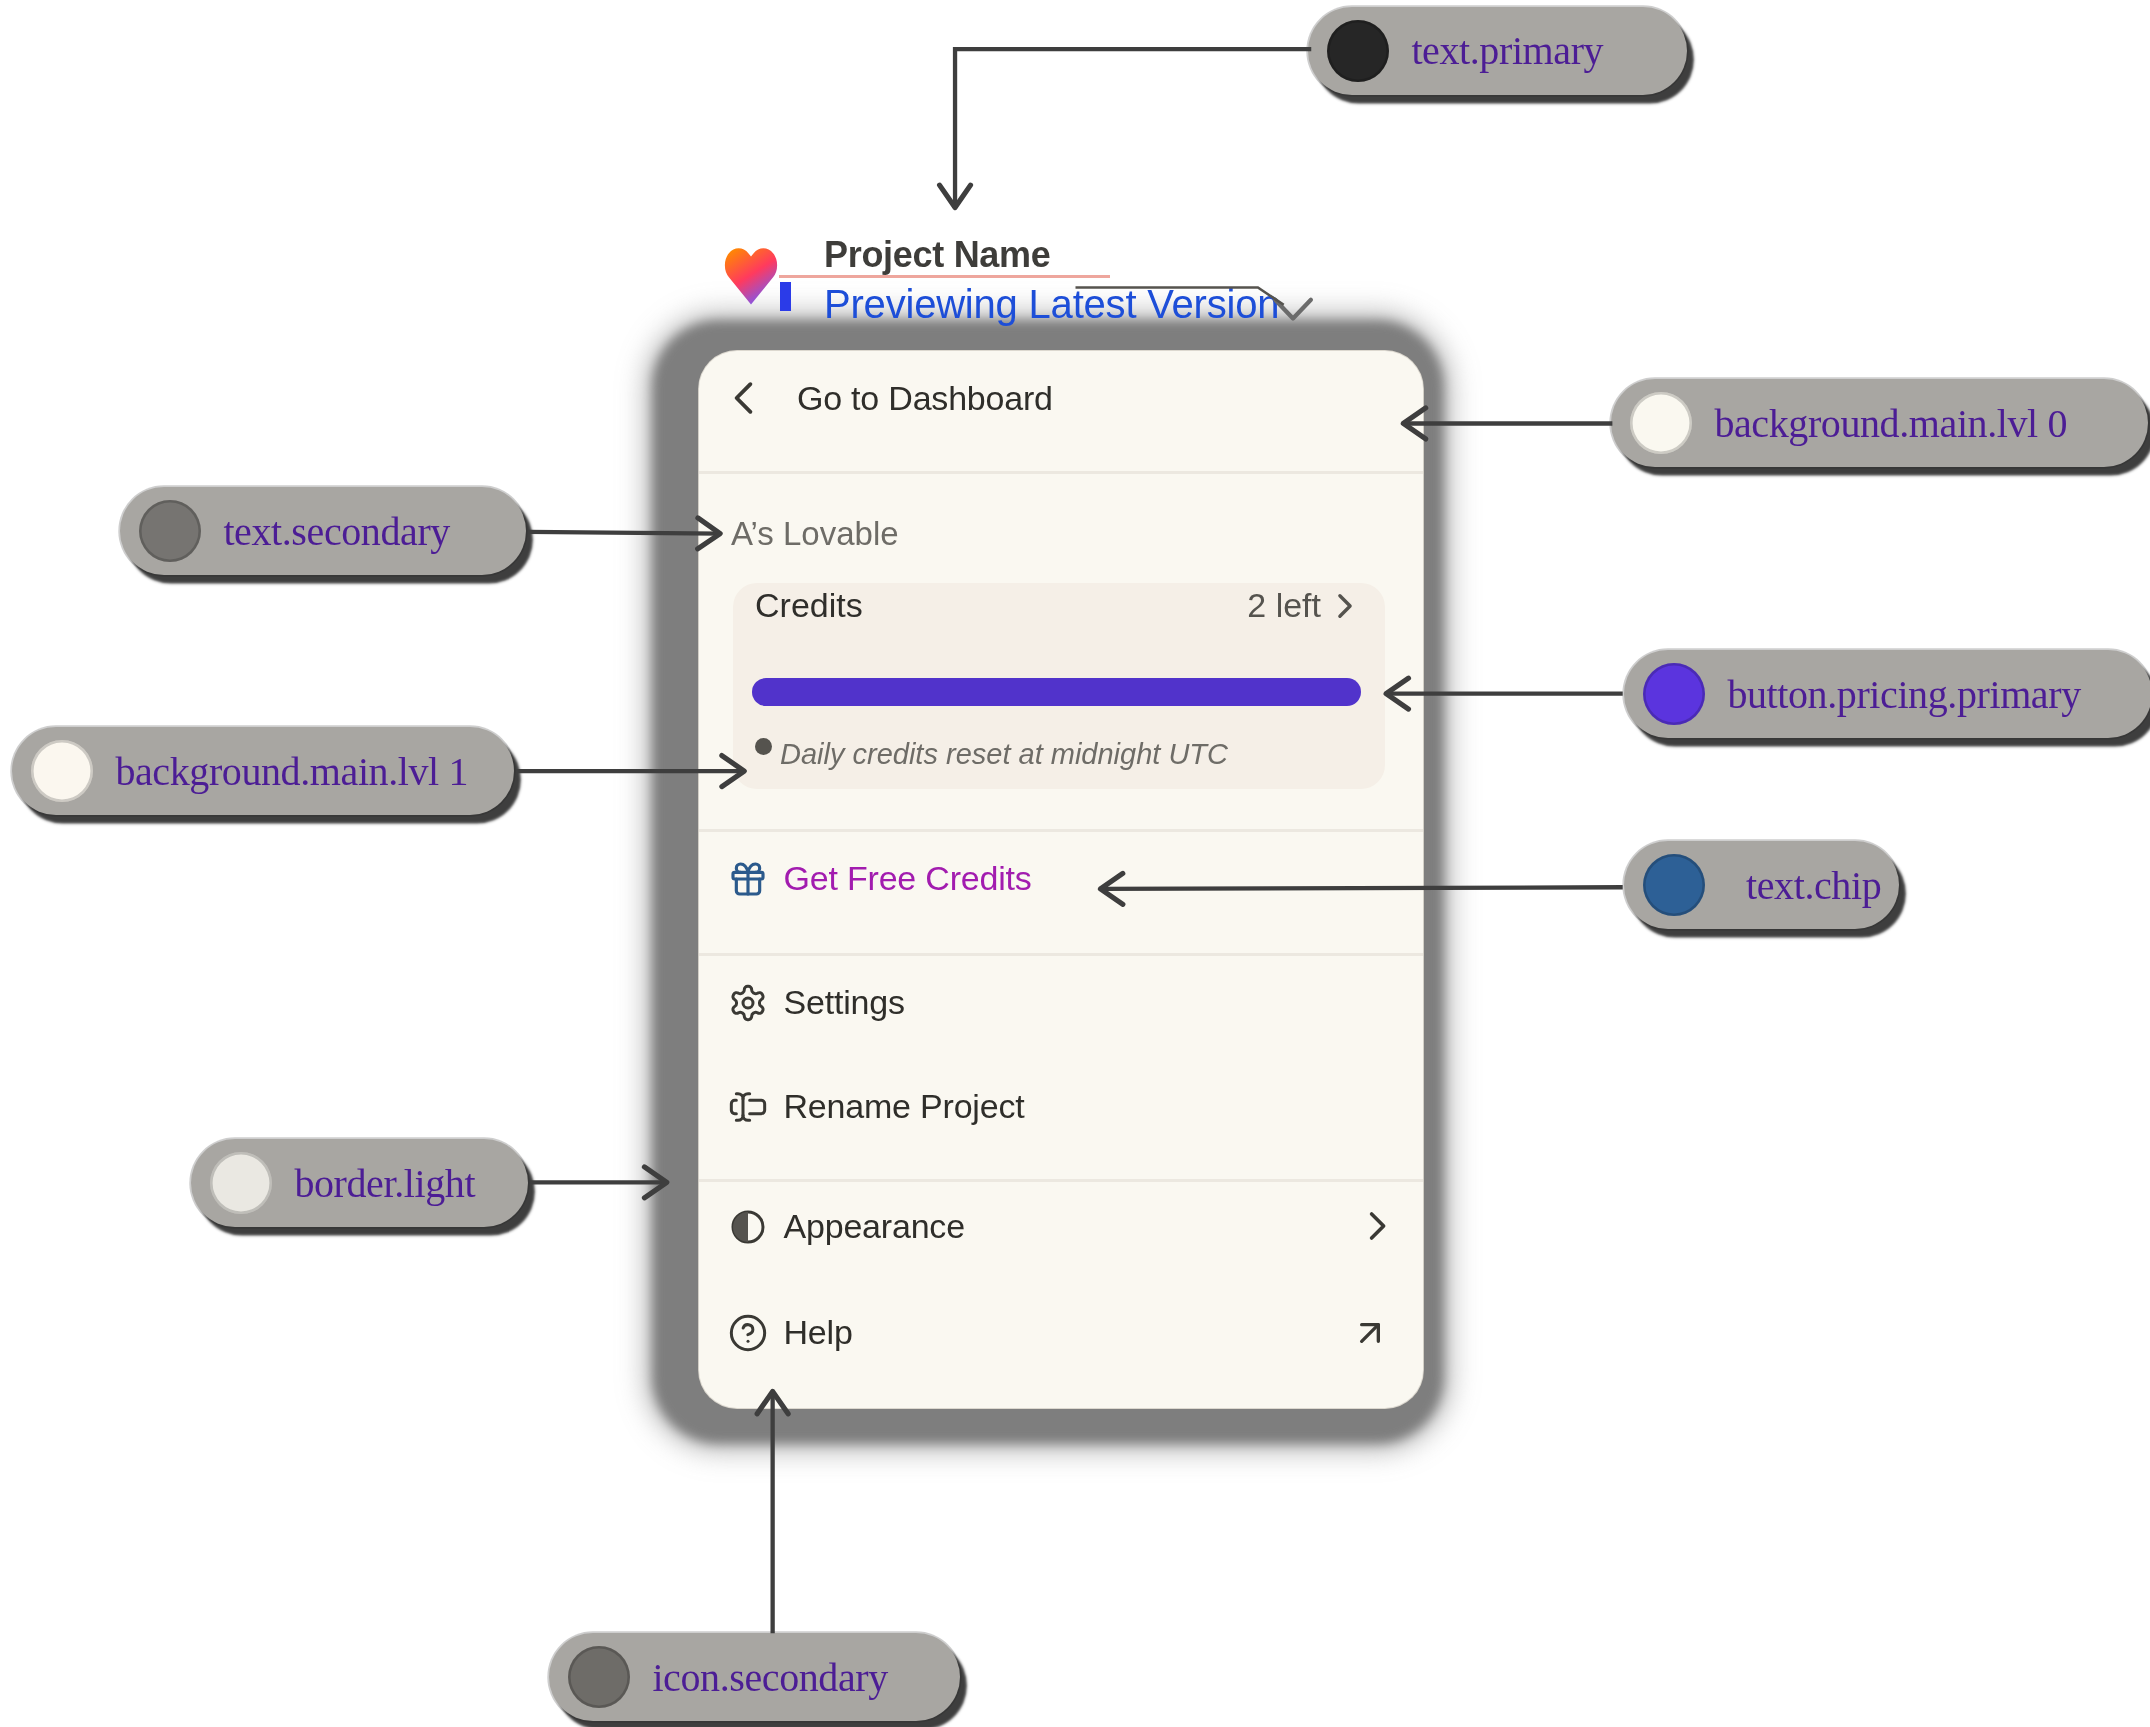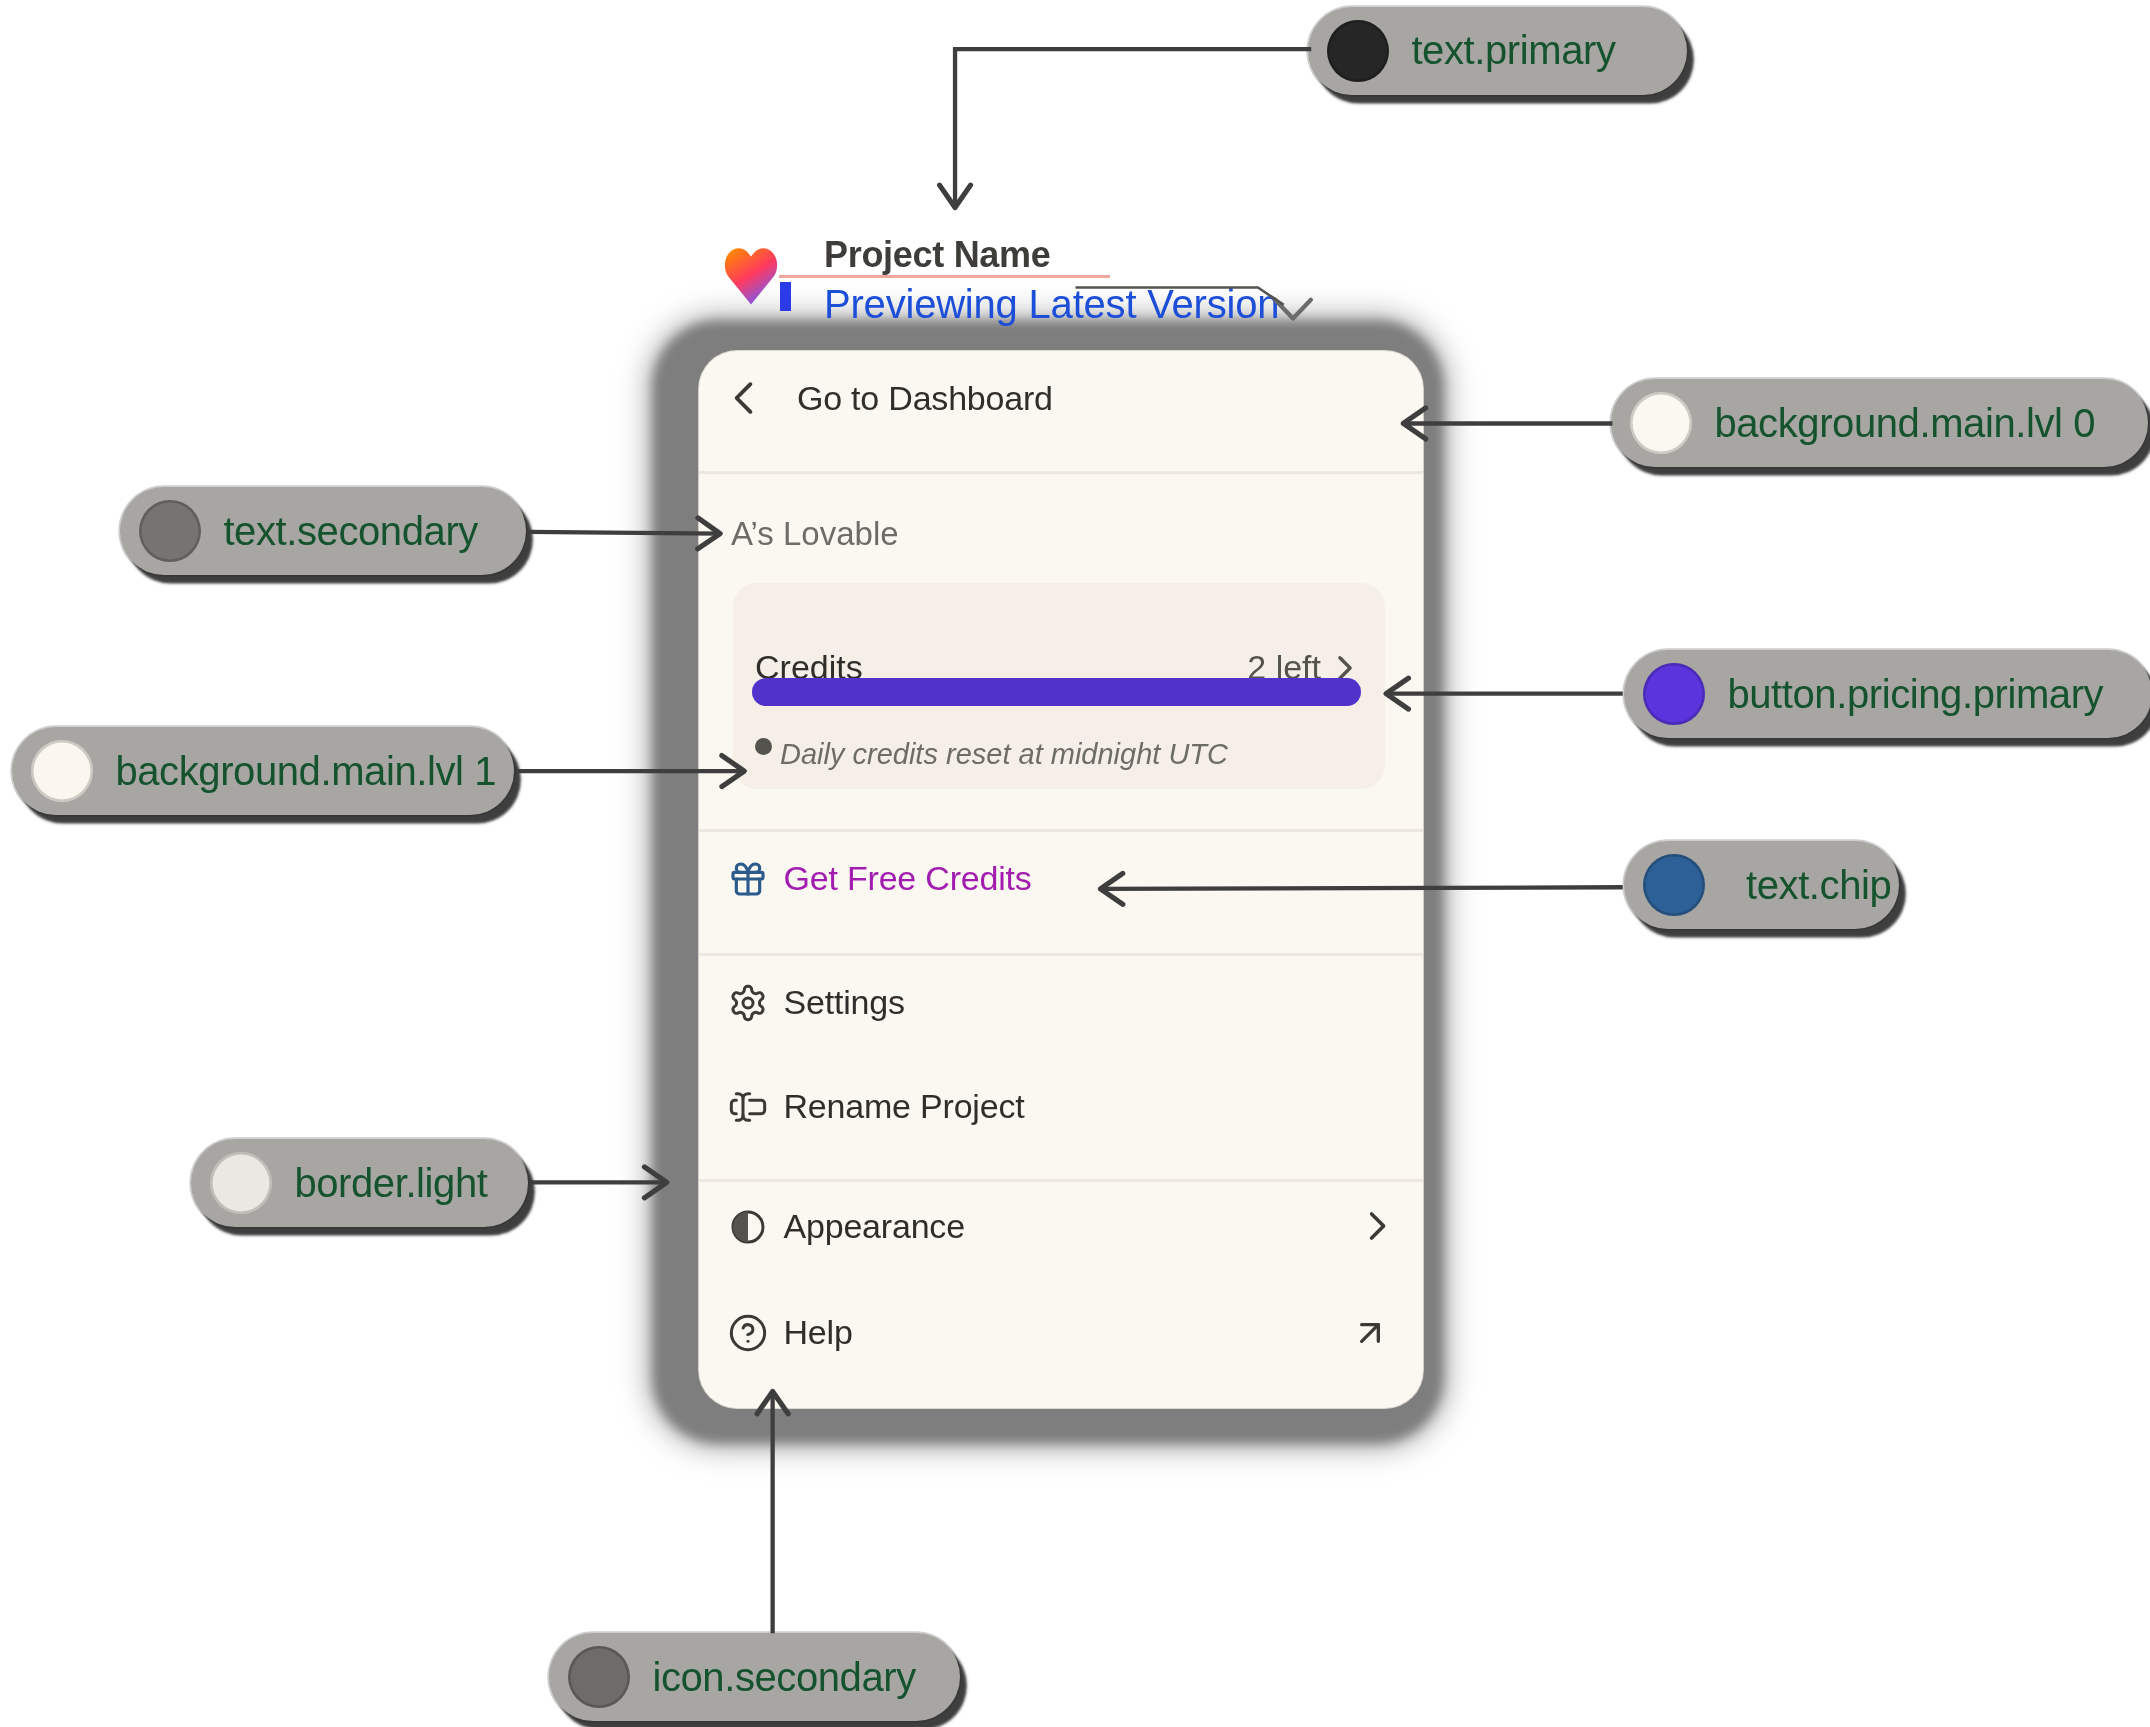--- a/index.html
+++ b/index.html
@@ -55,21 +55,21 @@
   
   .chip{
     height:88px;border-radius:44px;background:#A8A6A2;
     display:flex;align-items:center;gap:22.4px;padding-left:19px;box-sizing:border-box;
     box-shadow:6.9px 8.6px 2.6px rgba(28,28,28,.85), 0 0 0 1.7px rgba(60,60,60,.25);
   }
   .swatch{
     width:62px;height:62px;border-radius:50%;flex:none;
     box-shadow:inset 0 0 0 2.6px rgba(0,0,0,.18);
   }
-  .chip-label{font-size:40px;font-weight:500;color:#14532d;letter-spacing:-0.4px;white-space:nowrap;}
+  .chip-label{font-size:40px;font-weight:500;color:#4c1d95;letter-spacing:-0.4px;white-space:nowrap;font-family:Liberation Serif, serif;}
 
   svg.arrows{left:0;top:0;z-index:40;pointer-events:none;}
   .chips-layer{z-index:30;}
   .hdr-layer{z-index:20;}
 </style>
 </head>
 <body>
 
 <div class="abs hdr-layer" style="left:0;top:0;width:2151px;height:353px;">
   <span class="abs icon" style="left:721px;top:239px;">
@@ -104,21 +104,21 @@
         <polyline points="26,6 10,22 26,38" fill="none" stroke="#3A3934" stroke-width="4.5" stroke-linecap="round" stroke-linejoin="round"></polyline>
       </svg>
   </span>
   <span class="row-text" style="margin-left:22.4px;">Go to Dashboard</span>
 </div>
 <div class="abs divider" style="top:471px;"></div>
 
 <div class="abs muted" style="left:731px;top:515px;">A’s Lovable</div>
 
 <div class="abs credits-card"></div>
-<div class="abs" style="left:755px;top:648px;width:602px;display:flex;align-items:center;">
+<div class="abs" style="left:755px;top:586px;width:602px;display:flex;align-items:center;">
   <span class="credits-title">Credits</span>
   <span class="spacer"></span>
   <span class="credits-left">
     <span>2 left</span>
     <span class="icon">
       <svg width="24" height="34" viewBox="0 0 28 40">
           <polyline points="8,8 20,20 8,32" fill="none" stroke="#55534E" stroke-width="4" stroke-linecap="round" stroke-linejoin="round"></polyline>
         </svg>
     </span>
   </span>

